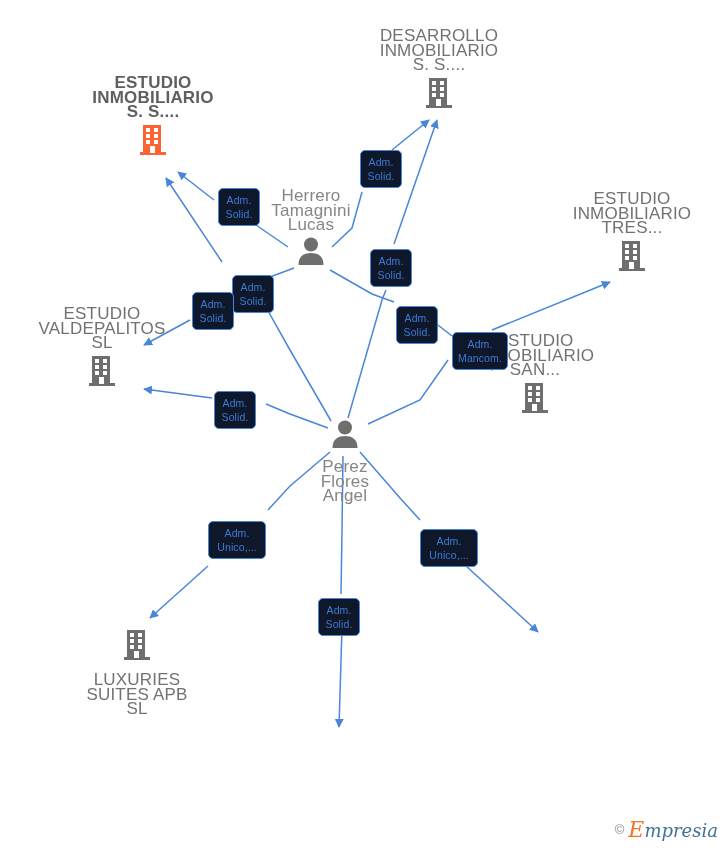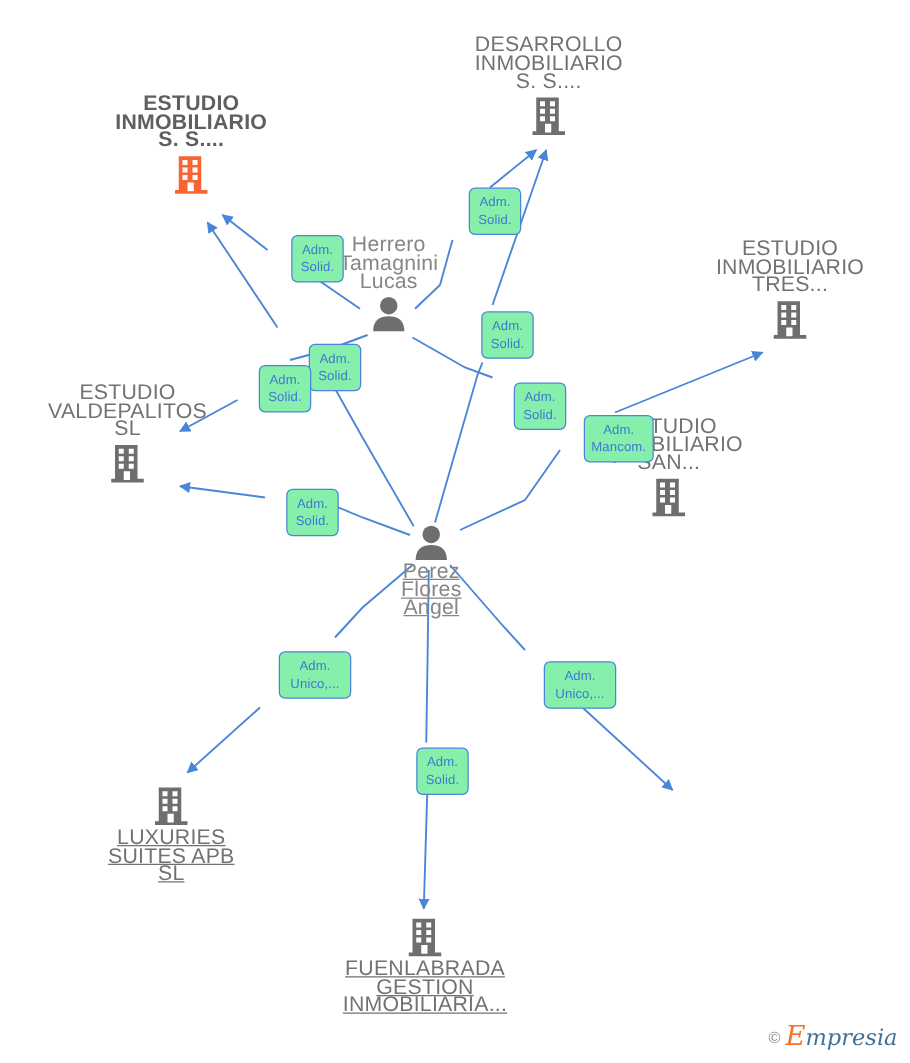--- a/index.html
+++ b/index.html
@@ -20,37 +20,36 @@
     font-size:17px;
     line-height:14.5px;
     color:#6e6e6e;
     letter-spacing:.2px;
     white-space:pre-line;
   }
   .node.company .caption{color:#727272;}
   .node.person  .caption{color:#868686;}
   .node.highlight .caption{color:#5f5f5f;font-weight:bold;}
   .caption.above{margin-bottom:3px;}
-  .caption.below{margin-top:1px;text-decoration:underline;}
+  .caption.below{margin-top:11px;}
 
   
   .chip{
     position:absolute;
     box-sizing:border-box;
     border:1.4px solid #4a86d8;
     border-radius:5px;
-    background:#86efac;
+    background:#0f172a;
     color:#3f7ad0;
     font-size:10.5px;
     line-height:14px;
     text-align:center;
     padding:4px 3px 4px 3px;
     white-space:pre-line;
     letter-spacing:.1px;
-    margin-left:15px;
   }
 
   
   #watermark{
     position:absolute;right:10px;bottom:8px;
     display:flex;align-items:center;gap:4px;
     font-size:16px;color:#3b6ea8;
   }
   #watermark .copy{color:#8a8a8a;font-size:13px;}
   #watermark .brand{
@@ -214,38 +213,20 @@
         <rect x="7" y="17" width="4" height="4" fill="#fff"></rect>
         <rect x="15" y="17" width="4" height="4" fill="#fff"></rect>
         <rect x="11" y="23" width="5" height="7" fill="#fff"></rect>
       </svg>
     </span>
     <span class="caption below">LUXURIES
 SUITES APB
 SL</span>
   </div>
 
-  <div class="node company" style="left:340px;top:733px;">
-    <span class="glyph">
-      <svg width="28" height="34" viewBox="0 0 28 34" xmlns="http://www.w3.org/2000/svg">
-        <rect x="4" y="2" width="18" height="28" fill="#6e6e6e"></rect>
-        <rect x="1" y="29" width="26" height="3" fill="#6e6e6e"></rect>
-        <rect x="7" y="5" width="4" height="4" fill="#fff"></rect>
-        <rect x="15" y="5" width="4" height="4" fill="#fff"></rect>
-        <rect x="7" y="11" width="4" height="4" fill="#fff"></rect>
-        <rect x="15" y="11" width="4" height="4" fill="#fff"></rect>
-        <rect x="7" y="17" width="4" height="4" fill="#fff"></rect>
-        <rect x="15" y="17" width="4" height="4" fill="#fff"></rect>
-        <rect x="11" y="23" width="5" height="7" fill="#fff"></rect>
-      </svg>
-    </span>
-    <span class="caption below">FUENLABRADA
-GESTION
-INMOBILIARIA...</span>
-  </div>
 
 
   <div class="node person" style="left:311px;top:189px;">
     <span class="caption above">Herrero
 Tamagnini
 Lucas</span>
     <span class="glyph">
       <svg width="30" height="30" viewBox="0 0 30 30" xmlns="http://www.w3.org/2000/svg">
         <circle cx="15" cy="8.5" r="7" fill="#6e6e6e"></circle>
         <path d="M 2.5 29 C 2.5 20 8 17 15 17 C 22 17 27.5 20 27.5 29 Z" fill="#6e6e6e"></path>

